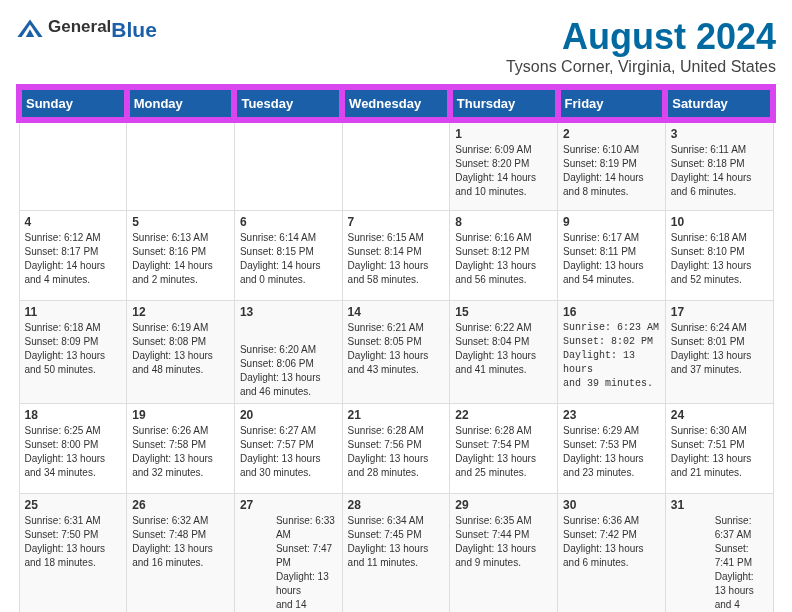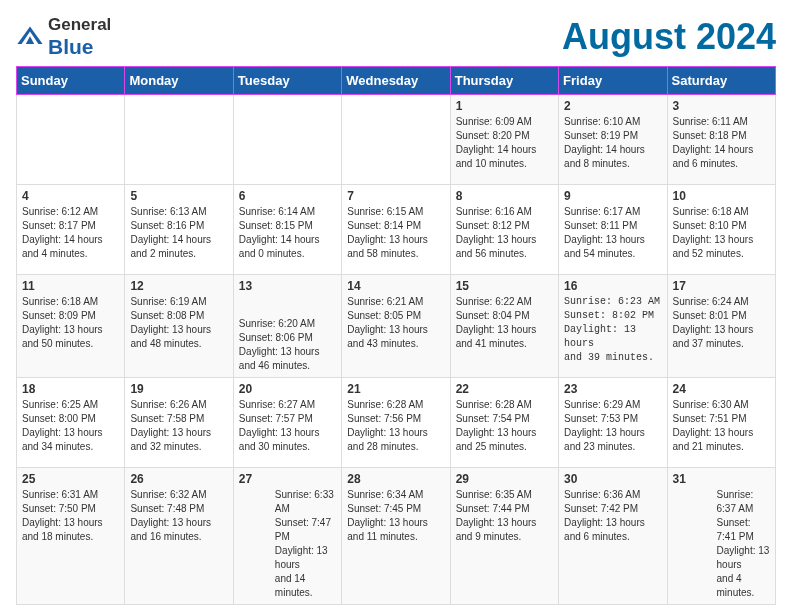--- a/index.html
+++ b/index.html
@@ -16,21 +16,21 @@
       align-items: flex-start;
       margin-bottom: 8px;
     }
     .logo {
       display: flex;
       align-items: center;
       gap: 4px;
     }
     .logo-text {
       display: flex;
-      flex-direction: column;
+      flex-direction: row;
       line-height: 1.1;
       justify-content: space-between;
     }
     .logo-icon {
       width: 28px;
       height: 28px;
     }
     .title-section {
       text-align: right;
     }
@@ -48,21 +48,21 @@
       border-collapse: collapse;
       table-layout: fixed;
     }
     thead tr th {
       background-color: #1a5fa8;
       color: #fff;
       font-size: 13px;
       font-weight: bold;
       padding: 6px 4px;
       text-align: left;
-      border: 1px solid #d946ef;
+      border: 6px solid #d946ef;
     }
     tbody tr td {
       border: 1px solid #ddd;
       vertical-align: top;
       padding: 4px 5px;
       height: 90px;
       font-size: 10.5px;
       color: #333;
       background: #fff;
     }
@@ -93,20 +93,21 @@
       <polygon points="20,12 32,30 8,30" fill="#fff"></polygon>
       <polygon points="20,19 26,30 14,30" fill="#1a5fa8"></polygon>
     </svg>
     <div class="logo-text">
       <span style="font-size:17px;font-weight:bold;color:#333;">General</span>
       <span style="font-size:21px;font-weight:bold;color:#1a5fa8;">Blue</span>
     </div>
   </div>
   <div class="title-section">
     <div class="month-year">August 2024</div>
+    <div class="location">Tysons Corner, Virginia, United States</div>
   </div>
 </div>
 
 <table>
   <thead>
     <tr>
     <th>Sunday</th>
         <th>Monday</th>
         <th>Tuesday</th>
         <th>Wednesday</th>

